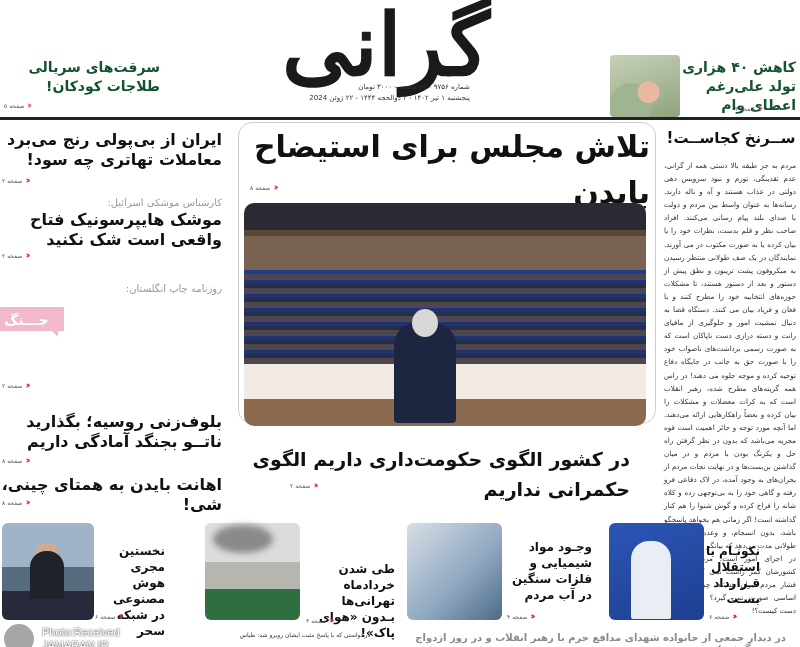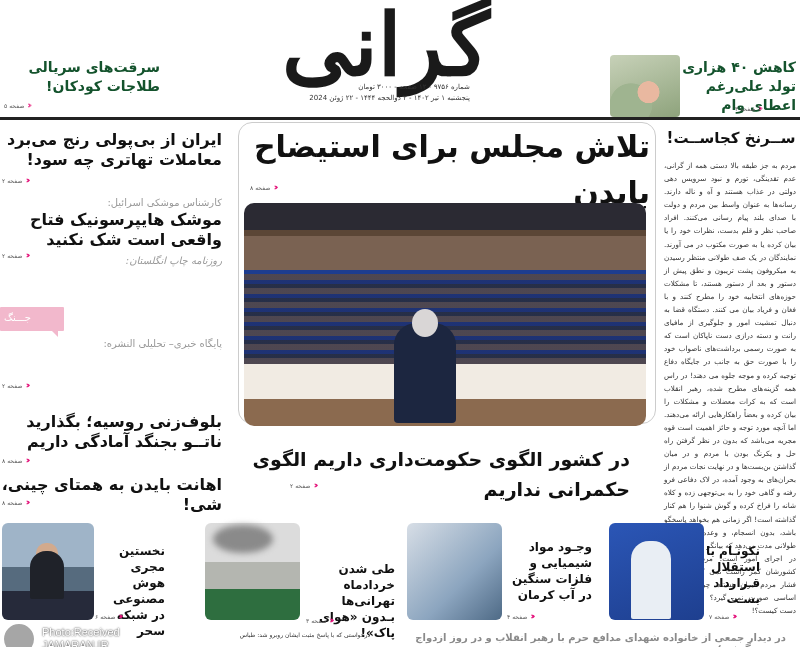--- a/index.html
+++ b/index.html
@@ -22,21 +22,21 @@
                 radial-gradient(circle at 30% 80%, #9fb490 0 30%, transparent 31%),
                 linear-gradient(160deg, #c7d1b8, #8ea37c); }
 
   
   .left-col { left: 0; top: 125px; width: 232px; height: 390px; }
   .story { position: absolute; right: 10px; text-align: right; }
   .story .kicker { font-size: 10px; color: #999; margin-bottom: 2px; }
   .story .head { font-size: 16px; font-weight: bold; line-height: 20px; color: #111; }
   .jong { position: absolute; left: 0; top: 305px; width: 64px; height: 24px; background: #f2b8cc; border-radius: 1px; }
   .jong::after { content: ""; position: absolute; right: 6px; bottom: -6px; border-left: 6px solid transparent; border-top: 6px solid #f2b8cc; }
-  .jong span { position: absolute; left: 4px; top: 5px; font-size: 10px; color: #fff; font-weight: normal; }
+  .jong span { position: absolute; left: 4px; top: 5px; font-size: 14px; color: #fff; font-weight: bold; }
 
   
   .main-box { left: 238px; top: 122px; width: 418px; height: 302px; border: 1px solid #ccc; border-radius: 14px; }
   .main-headline { left: 245px; top: 124px; width: 405px; font-size: 30px; font-weight: bold; line-height: 46px; text-align: right; color: #111; }
   .main-ref { left: 250px; top: 182px; }
   .photo { left: 244px; top: 203px; width: 402px; height: 223px; border-radius: 10px; overflow: hidden;
     background:
       linear-gradient(to bottom, #2b2a33 0 12%, #5b4636 12% 15%, #7a6252 15% 30%, transparent 30%),
       linear-gradient(to bottom, transparent 30%, #1d3d8f 30% 72%, transparent 72%),
       linear-gradient(to bottom, transparent 72%, #f1ebe3 72% 88%, #8b6a4f 88% 100%);
@@ -114,30 +114,29 @@
 
   <div class="story" style="top:72px;">
     <div class="kicker">کارشناس موشکی اسرائیل:</div>
     <div class="head">موشک هایپرسونیک فتاح واقعی است شک نکنید</div>
   </div>
   <div class="abs page-ref" style="left:2px; top:125px;">
     <span class="chev">‹‹<span class="light">‹</span></span>
     <span>صفحه ۲</span>
   </div>
 
-  <div class="story" style="top:130px;font-style:italic;">
+  <div class="story" style="top:158px;">
     <div class="kicker">روزنامه چاپ انگلستان:</div>
   </div>
 
   <div class="abs jong" style="top:182px;">
     <span>جـــنگ</span>
   </div>
 
   <div class="story" style="top:213px;">
-    <div class="kicker">پایگاه خبری– تحلیلی النشره:</div>
   </div>
   <div class="abs page-ref" style="left:2px; top:255px;">
     <span class="chev">‹‹<span class="light">‹</span></span>
     <span>صفحه ۲</span>
   </div>
 
   <div class="story" style="top:287px; width:210px;">
     <div class="head">بلوف‌زنی روسیه؛ بگذارید ناتــو بجنگد آمادگی داریم</div>
   </div>
   <div class="abs page-ref" style="left:2px; top:330px;">
@@ -189,21 +188,21 @@
   <div class="thumb thumb-smog" style="left:5px; width:95px;"></div>
   <div class="title" style="right:5px; top:2px; width:85px;margin-top:36px;">طی شدن خردادماه تهرانی‌ها بـدون «هوای پاک»!</div>
   <div class="page-ref" style="left:106px; top:92px;">
     <span class="chev">‹‹‹</span>
     <span>صفحه ۳</span>
   </div>
 </div>
 
 <div class="bottom-card" style="left:405px; width:195px;">
   <div class="thumb thumb-water" style="left:2px; width:95px;"></div>
-  <div class="title" style="right:8px; top:16px; width:88px;">وجـود مواد شیمیایی و فلزات سنگین در آب کرمان</div>
+  <div class="title" style="right:8px; top:16px; width:88px;">وجـود مواد شیمیایی و فلزات سنگین در آب مردم</div>
   <div class="page-ref" style="left:102px; top:88px;">
     <span class="chev">‹‹‹</span>
     <span>صفحه ۴</span>
   </div>
 </div>
 
 <div class="bottom-card" style="left:607px; width:193px;">
   <div class="thumb thumb-player" style="left:2px; width:95px;"></div>
   <div class="title" style="right:40px; top:20px; width:55px;">نکونـام با استقلال قـرارداد بسـت</div>
   <div class="page-ref" style="left:102px; top:88px;">

